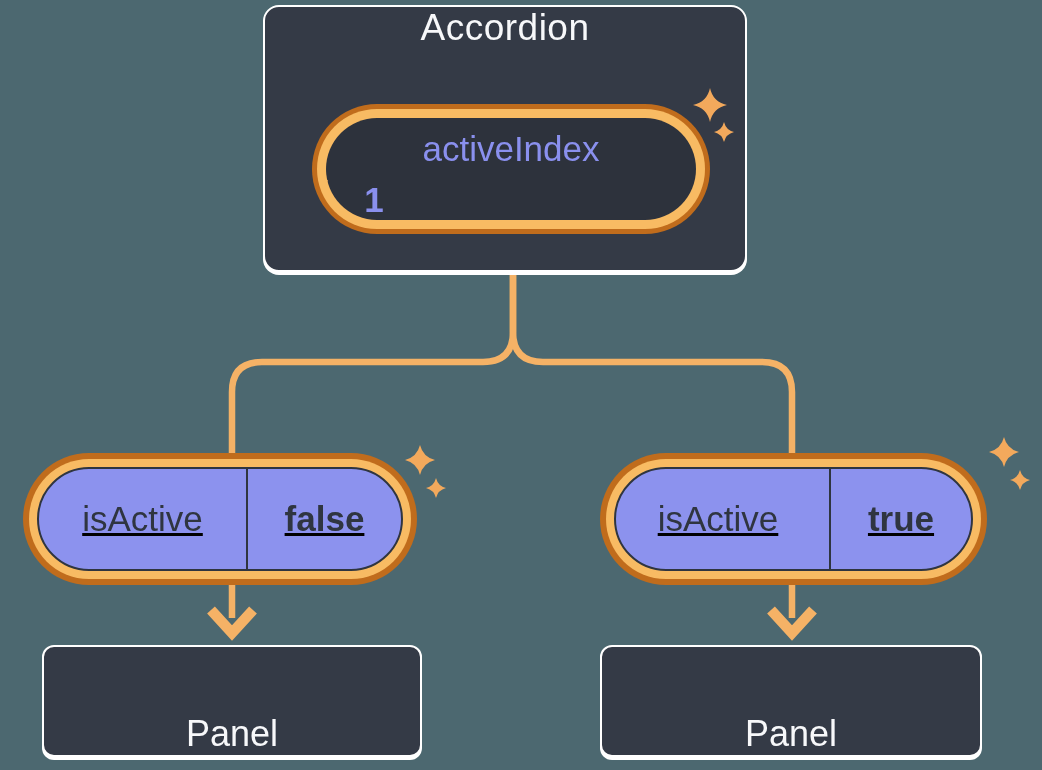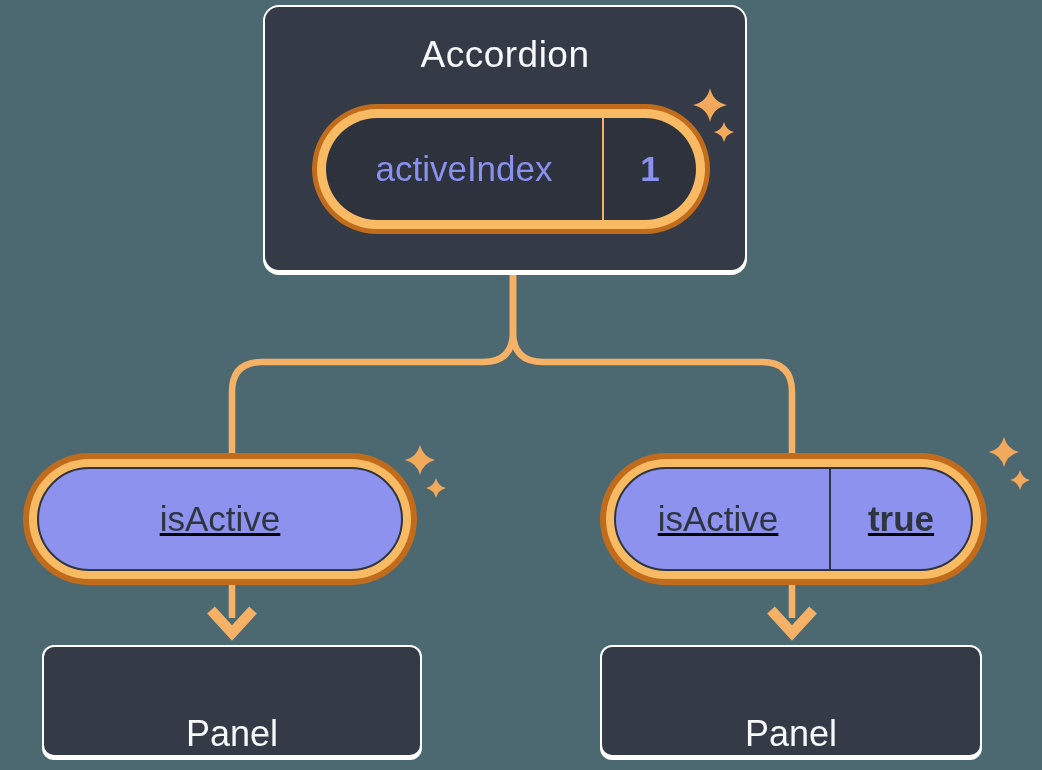--- a/index.html
+++ b/index.html
@@ -11,35 +11,35 @@
   *{box-sizing:border-box; margin:0; padding:0;}
   html,body{width:1042px;height:770px;overflow:hidden;}
   body{font-family:"Liberation Sans", sans-serif;}
   .canvas{position:relative;width:1042px;height:770px;background:var(--background);}
   .layer{position:absolute;left:0;top:0;width:1042px;height:770px;pointer-events:none;}
   .layer.connectors{z-index:1;}
   .layer.decor{z-index:5;}
   .node{position:absolute;background:var(--node-fill);border:2px solid var(--node-border);
         box-shadow:0 3px 0 var(--node-border);z-index:2;}
   .node-accordion{left:263px;top:5px;width:484px;height:267px;border-radius:16px;}
-  .node-title{margin-top:27px;text-align:center;font-size:37px;font-weight:500;
+  .node-title{text-align:center;font-size:37px;font-weight:500;
               color:var(--text-light);letter-spacing:.5px;}
   .node-panel{border-radius:12px;display:flex;align-items:flex-end;justify-content:center;
               font-size:36px;font-weight:500;color:var(--text-light);}
   .node-panel.left{left:42px;top:645px;width:380px;height:112px;}
   .node-panel.right{left:600px;top:645px;width:382px;height:112px;}
 
   .pill{position:absolute;z-index:3;border-radius:999px;background:var(--orange-ring-outer);padding:5px;}
   .pill-light{width:100%;height:100%;border-radius:999px;background:var(--orange-ring-inner);padding:9px;}
   .pill-core{width:100%;height:100%;border-radius:999px;display:flex;align-items:stretch;overflow:hidden;}
   .pill .seg{display:flex;align-items:center;justify-content:center;white-space:nowrap;}
   .pill .seg.name{flex:1;}
 
   .pill-state{left:47px;top:97px;width:398px;height:130px;}
-  .pill-state .pill-core{background:var(--pill-core);}
+  .pill-state .pill-core{background:var(--pill-core);flex-direction:column;}
   .pill-state .seg{font-size:35px;color:var(--purple-text);}
   .pill-state .seg.value{width:94px;font-weight:700;border-left:2px solid var(--orange-line);}
 
   .pill-prop{padding:6px;}
   .pill-prop .pill-light{padding:8px;text-decoration:underline;}
   .pill-prop .pill-core{background:var(--purple);border:2.5px solid var(--dark-text);}
   .pill-prop .seg{font-size:35px;color:var(--dark-text);}
   .pill-prop .seg.value{font-weight:700;border-left:2.5px solid var(--dark-text);}
   .pill-prop.left{left:23px;top:453px;width:394px;height:132px;}
   .pill-prop.left .seg.value{width:155px;}
@@ -71,20 +71,21 @@
           <span class="seg value">1</span>
         </div>
       </div>
     </div>
   </div>
 
   <div class="pill pill-prop left">
     <div class="pill-light">
       <div class="pill-core">
         <span class="seg name">isActive</span>
+        <span class="seg value">false</span>
       </div>
     </div>
   </div>
 
   <div class="pill pill-prop right">
     <div class="pill-light">
       <div class="pill-core">
         <span class="seg name">isActive</span>
         <span class="seg value">true</span>
       </div>

